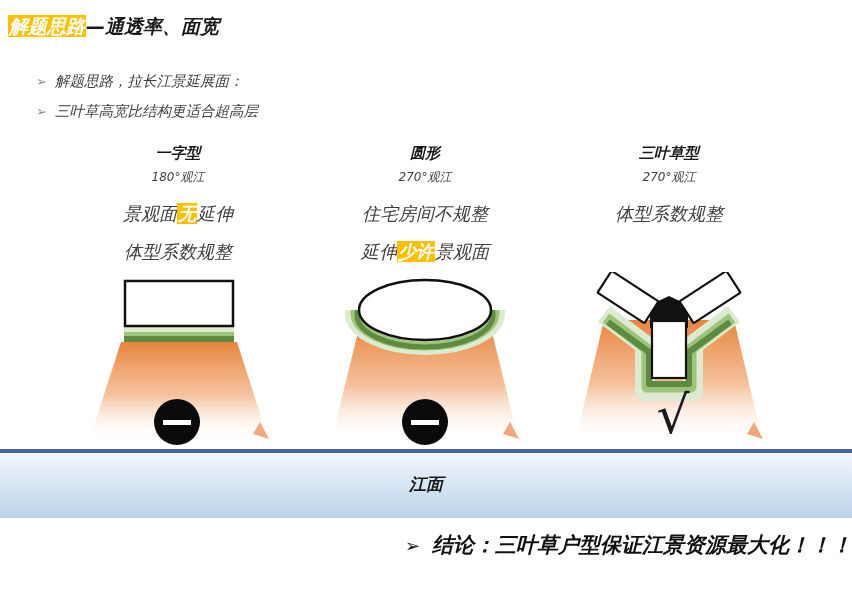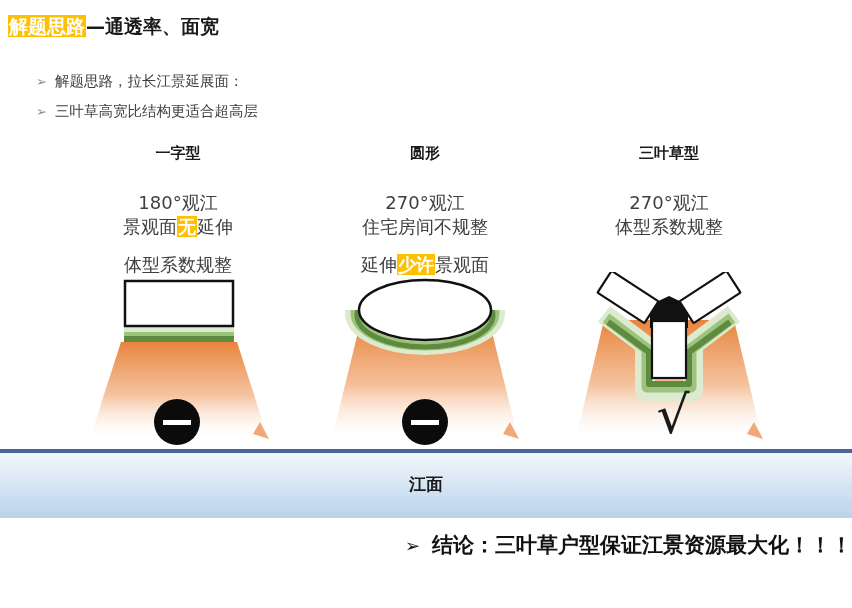--- a/index.html
+++ b/index.html
@@ -12,20 +12,21 @@
     background: #ffffff;
     font-family: "DejaVu Sans", "Liberation Sans", sans-serif;
     overflow: hidden;
     position: relative;
   }
   #slide {
     position: absolute;
     left: 0; top: 0;
     width: 852px;
     height: 436px;
+    font-style: italic;
   }
 
   
   .title {
     position: absolute;
     left: 8px;
     top: 14px;
     font-size: 19px;
     font-weight: bold;
     color: #1a1a1a;
@@ -66,25 +67,26 @@
     text-align: center;
   }
   .col-1 { left: 58px; }
   .col-2 { left: 305px; }
   .col-3 { left: 549px; }
 
   .col-title {
     font-size: 15px;
     font-weight: bold;
     color: #1a1a1a;
-    margin-bottom: 28px;
+    margin-bottom: 6px;
   }
   .col-sub {
-    font-size: 18px;
+    font-size: 12px;
     color: #3f3f3f;
+    margin-bottom: 16px;
   }
   .col-line {
     font-size: 18px;
     color: #3f3f3f;
     margin-bottom: 14px;
   }
   .col-line .em {
     background: #FFC000;
     color: #ffffff;
     font-weight: bold;

